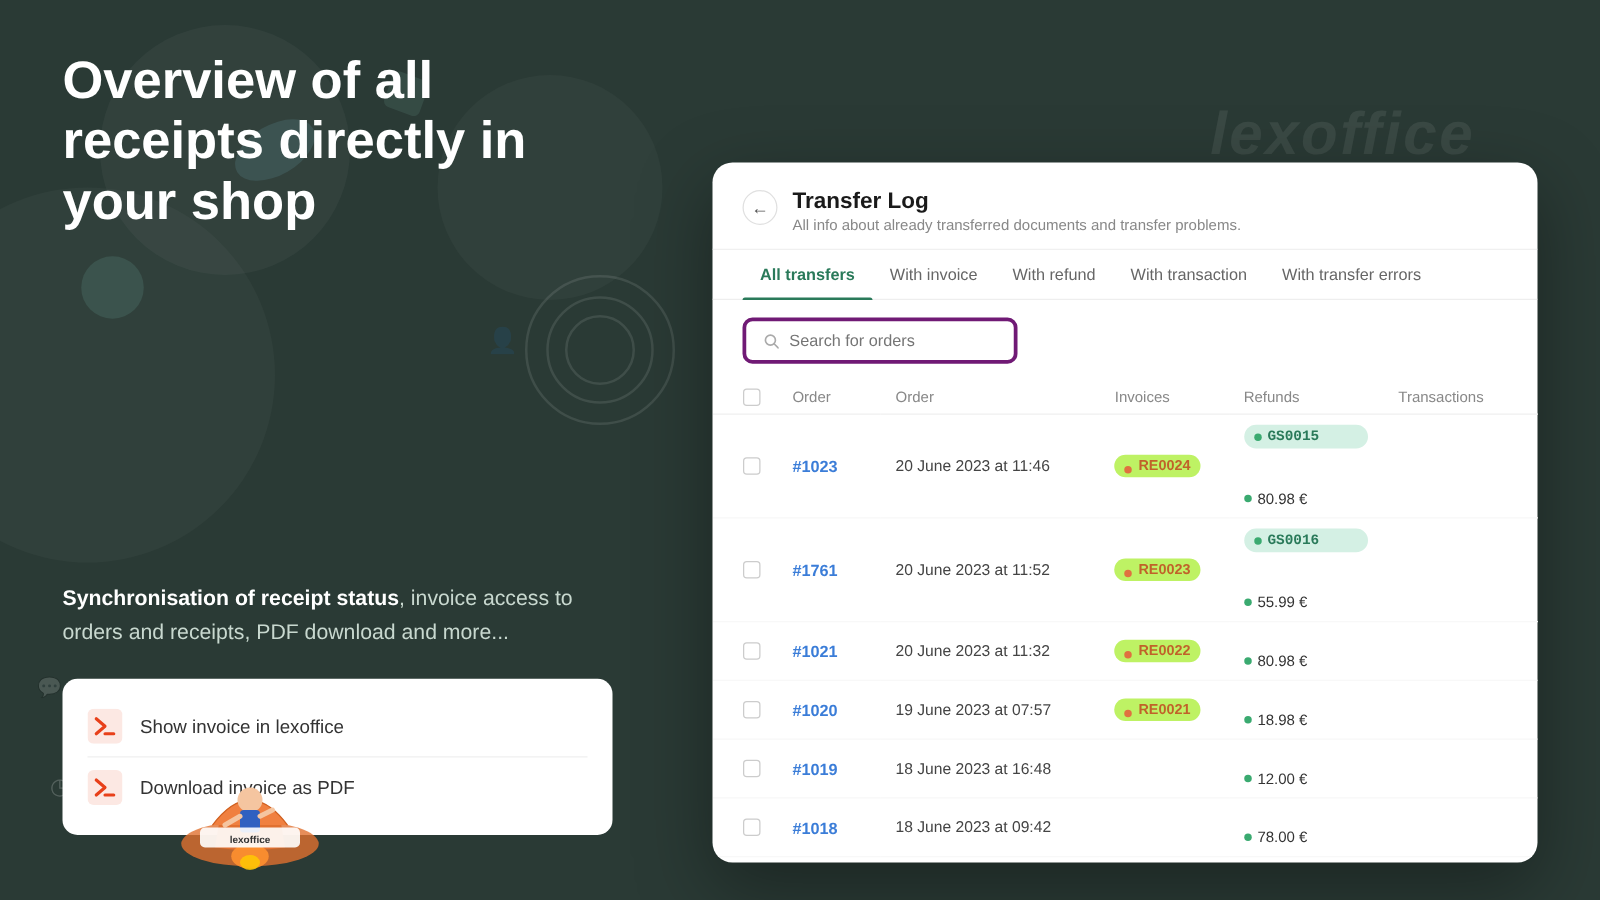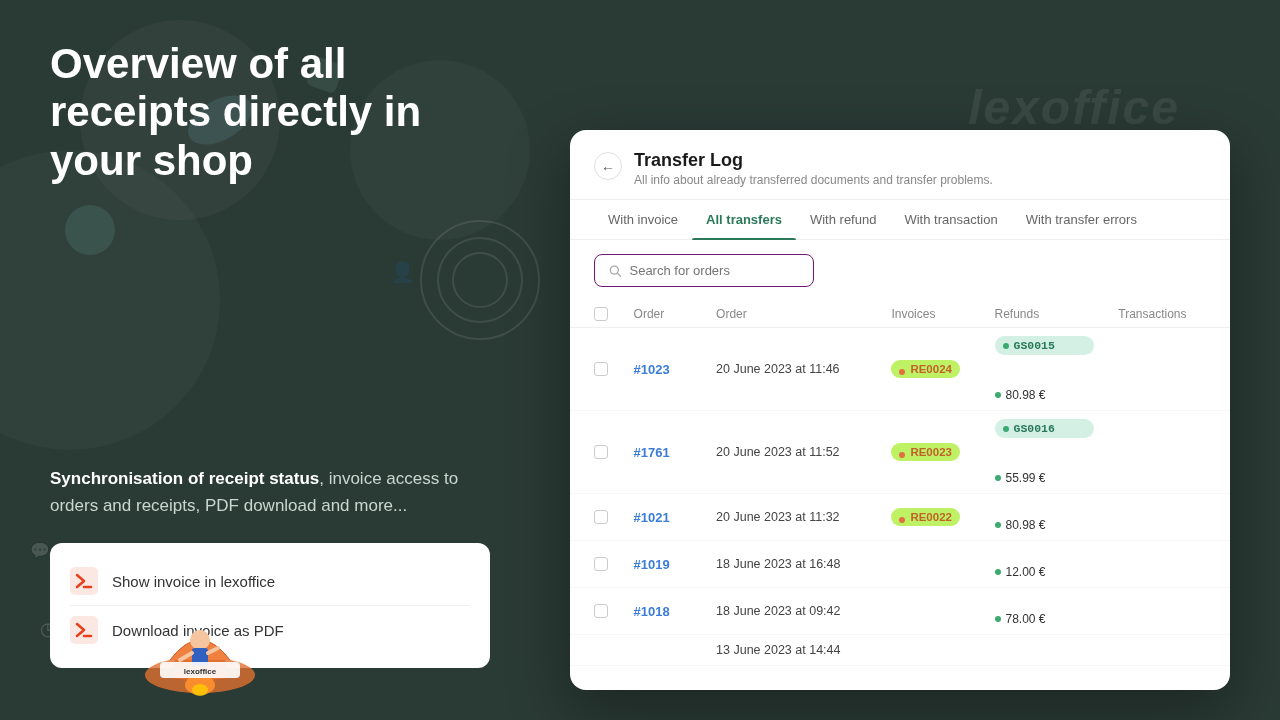--- a/index.html
+++ b/index.html
@@ -224,21 +224,21 @@
 
     
     .search-area {
       padding: 14px 24px;
     }
 
     .search-box {
       display: flex;
       align-items: center;
       gap: 8px;
-      border: 1px solid #701a75;
+      border: 3px solid #701a75;
       border-radius: 8px;
       padding: 8px 14px;
       width: 220px;
     }
 
     .search-box input {
       border: none;
       outline: none;
       font-size: 13px;
       color: #888;
@@ -465,22 +465,22 @@
 
   <div class="window-header">
     <div class="back-btn">←</div>
     <div class="window-title-block">
       <div class="window-title">Transfer Log</div>
       <div class="window-subtitle">All info about already transferred documents and transfer problems.</div>
     </div>
   </div>
 
   <div class="tabs-bar">
+    <div class="tab active">All transfers</div>
     <div class="tab">With invoice</div>
-    <div class="tab active">All transfers</div>
     <div class="tab">With refund</div>
     <div class="tab">With transaction</div>
     <div class="tab">With transfer errors</div>
   </div>
 
   <div class="search-area">
     <div class="search-box">
       <svg width="14" height="14" viewBox="0 0 14 14" fill="none">
         <circle cx="6" cy="6" r="4.5" stroke="#aaa" stroke-width="1.5"></circle>
         <line x1="9.5" y1="9.5" x2="13" y2="13" stroke="#aaa" stroke-width="1.5" stroke-linecap="round"></line>
@@ -544,20 +544,32 @@
             <td><span class="badge badge-orange"><span class="badge-dot"></span>RE0022</span></td>
             <td class="refunds-cell"></td>
             <td class="trans-cell">
               <div class="trans-item"><span class="trans-dot"></span>80.98 €</div>
             </td>
           </tr>
           <tr>
             <td class="checkbox-cell">
               <div class="cb"></div>
             </td>
+            <td><a class="order-link" href="#">#1020</a></td>
+            <td class="date-text">19 June 2023 at 07:57</td>
+            <td><span class="badge badge-orange"><span class="badge-dot"></span>RE0021</span></td>
+            <td class="refunds-cell"></td>
+            <td class="trans-cell">
+              <div class="trans-item"><span class="trans-dot"></span>18.98 €</div>
+            </td>
+          </tr>
+          <tr>
+            <td class="checkbox-cell">
+              <div class="cb"></div>
+            </td>
             <td><a class="order-link" href="#">#1019</a></td>
             <td class="date-text">18 June 2023 at 16:48</td>
             <td></td>
             <td class="refunds-cell"></td>
             <td class="trans-cell">
               <div class="trans-item"><span class="trans-dot"></span>12.00 €</div>
             </td>
           </tr>
           <tr>
             <td class="checkbox-cell">

